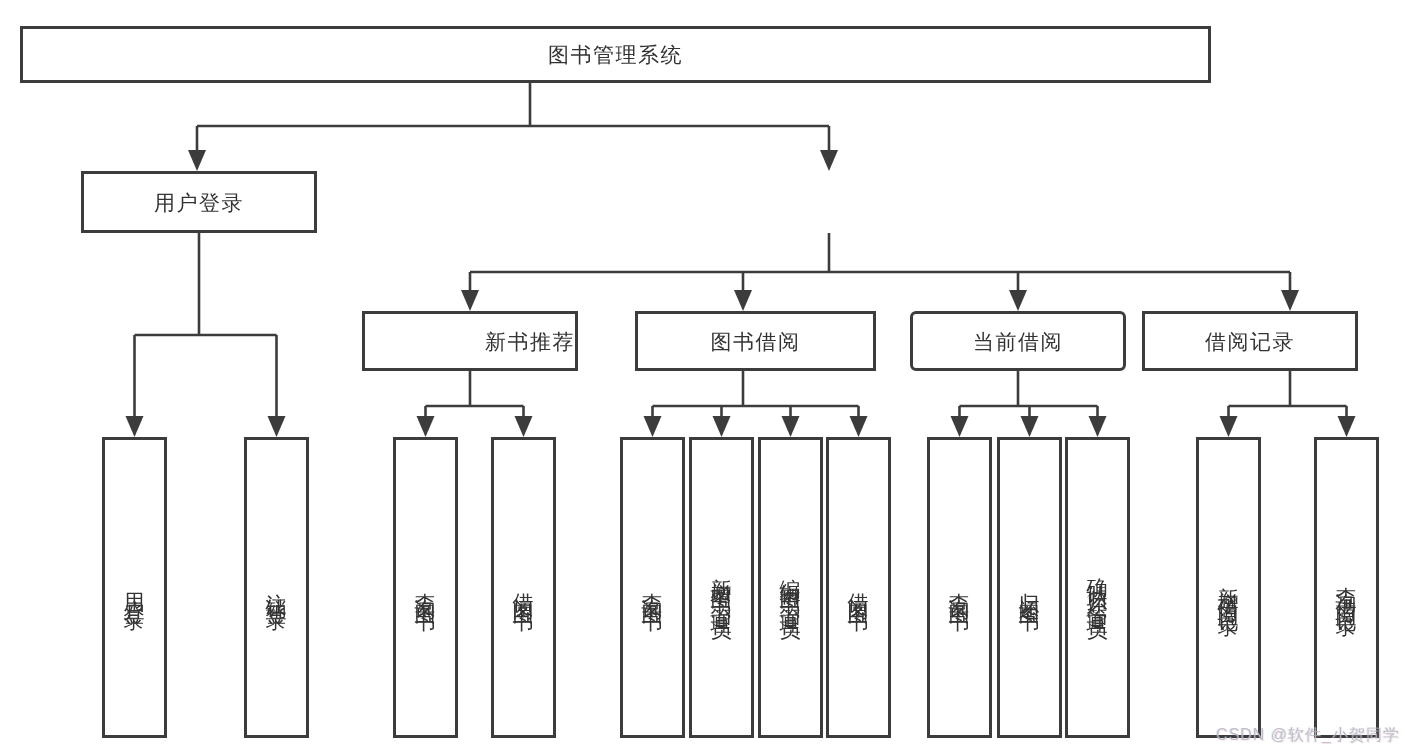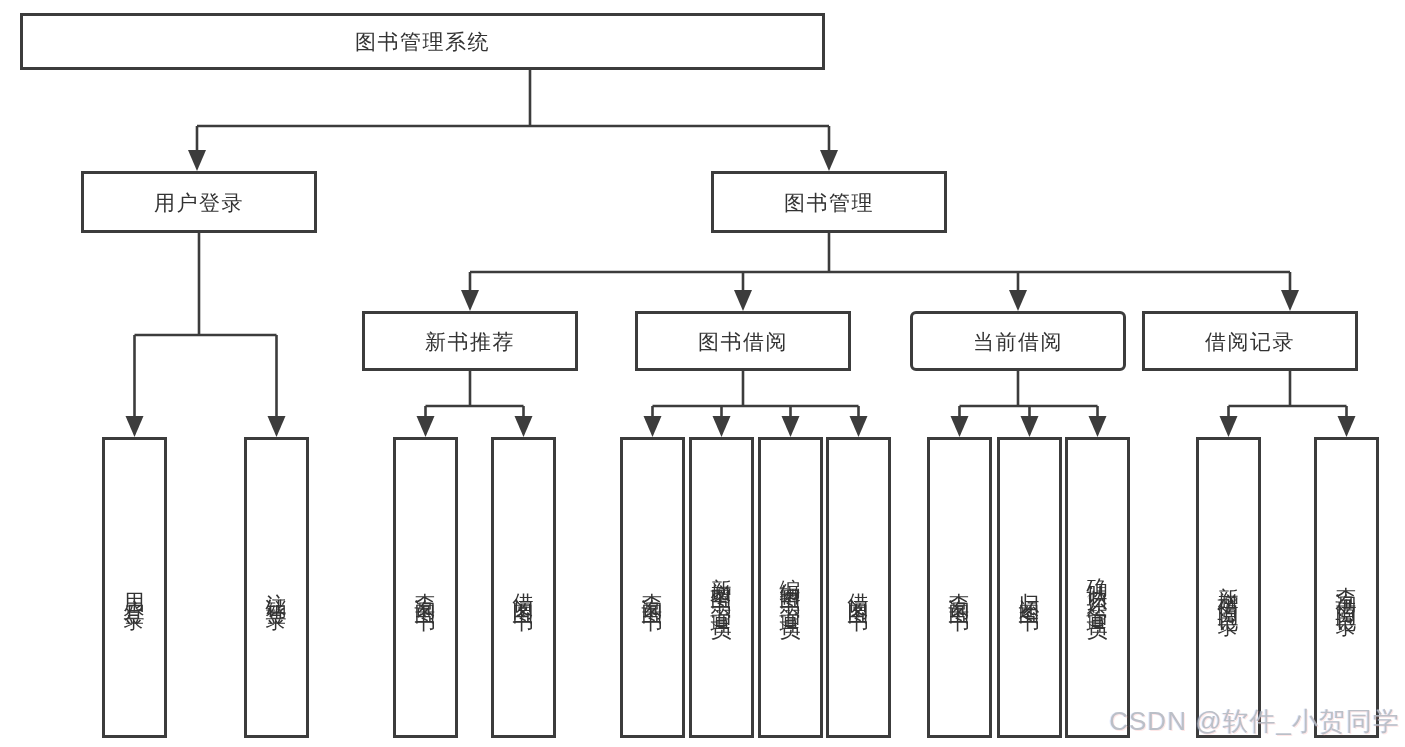--- a/index.html
+++ b/index.html
@@ -32,22 +32,22 @@
     font-size:21px;letter-spacing:1.5px;line-height:1;white-space:nowrap;
   }
   .v-node span{
     writing-mode:vertical-rl;
     text-orientation:mixed;
     font-size:21px;
     letter-spacing:6px;
     line-height:1;
   }
   .watermark{
-    position:absolute;right:5px;bottom:8px;
-    font-size:26px;letter-spacing:1px;
+    position:absolute;right:5px;bottom:1px;
+    font-size:16px;letter-spacing:1px;
     color:var(--watermark);
     opacity:.9;
     z-index:5;
     text-shadow:1px 1px 0 rgba(255,150,150,.25), -1px 0 0 rgba(140,170,255,.25);
   }
 </style>
 </head>
 <body>
 
 <div class="stage">
@@ -75,35 +75,32 @@
     <polygon points="712.5,416 730.5,416 721.5,437"></polygon>
     <polygon points="781.5,416 799.5,416 790.5,437"></polygon>
     <polygon points="849.5,416 867.5,416 858.5,437"></polygon>
     <polygon points="950.5,416 968.5,416 959.5,437"></polygon>
     <polygon points="1020.5,416 1038.5,416 1029.5,437"></polygon>
     <polygon points="1088.5,416 1106.5,416 1097.5,437"></polygon>
     <polygon points="1219.5,416 1237.5,416 1228.5,437"></polygon>
     <polygon points="1337.5,416 1355.5,416 1346.5,437"></polygon>
   </svg>
 
-  <div class="node h-node" style="left:20px;top:13px;width:805px;height:57px;">
+  <div class="node h-node" style="left:20px;top:26px;width:1191px;height:57px;">
     <span>图书管理系统</span>
   </div>
 
   <div class="node h-node" style="left:81px;top:171px;width:236px;height:62px;">
     <span>用户登录</span>
   </div>
-  <div class="node h-node" style="left:711px;top:171px;width:236px;height:62px;">
-    <span>图书管理</span>
-  </div>
 
-  <div class="node h-node" style="left:362px;top:311px;width:216px;height:60px;">
+  <div class="node h-node" style="left:362px;top:311px;width:216px;height:60px;justify-content:flex-end;">
     <span>新书推荐</span>
   </div>
-  <div class="node h-node" style="left:635px;top:311px;width:216px;height:60px;">
+  <div class="node h-node" style="left:635px;top:311px;width:241px;height:60px;">
     <span>图书借阅</span>
   </div>
   <div class="node h-node" style="left:910px;top:311px;width:216px;height:60px;border-radius:6px;">
     <span>当前借阅</span>
   </div>
   <div class="node h-node" style="left:1142px;top:311px;width:216px;height:60px;">
     <span>借阅记录</span>
   </div>
 
   <div class="node v-node" style="left:102px;top:437px;width:65px;height:301px;">

